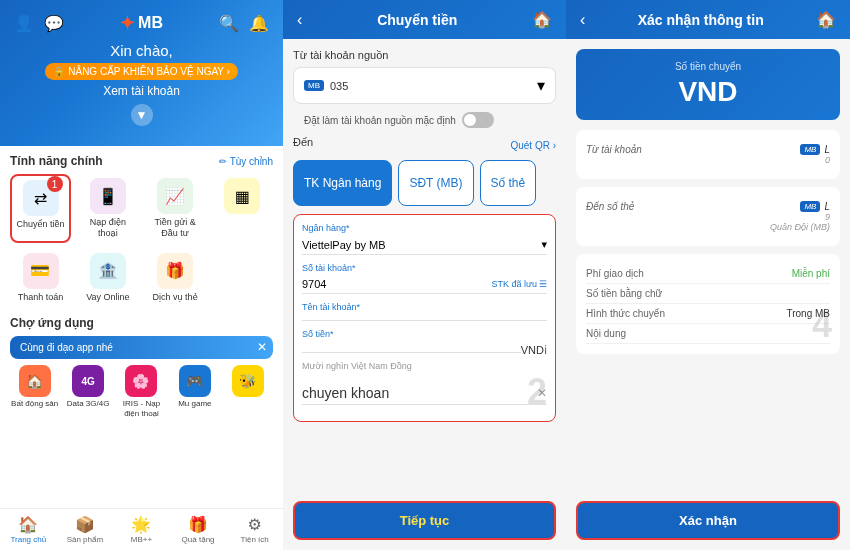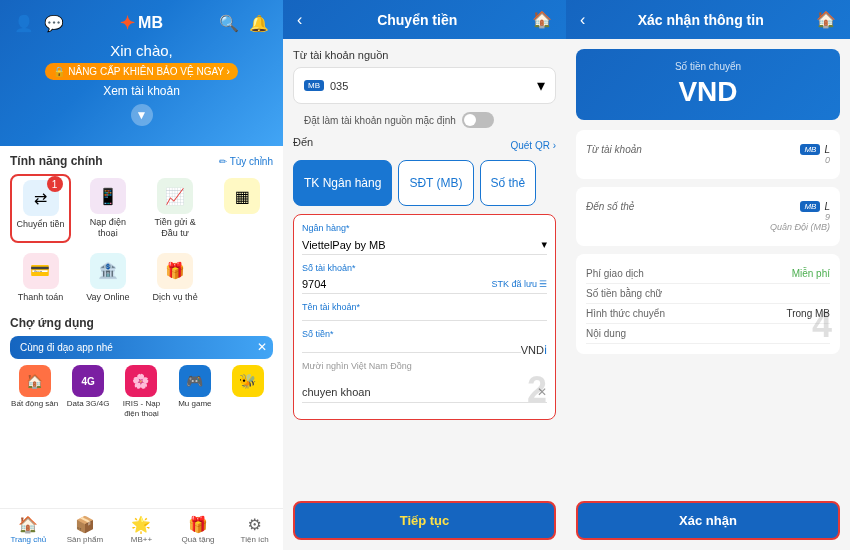--- a/index.html
+++ b/index.html
@@ -290,21 +290,21 @@
     }
     .amount-row {
       display: flex;
       align-items: center;
       justify-content: space-between;
     }
     .vnd-label { font-size: 11px; color: #333; }
     .info-icon { color: #1976d2; font-size: 12px; cursor: pointer; }
     .amount-words { font-size: 9px; color: #999; padding: 3px 0; }
     .content-row { display: flex; align-items: center; justify-content: space-between; }
-    .content-value { font-size: 11px; color: #333; flex: 1; }
+    .content-value { font-size: 14px; color: #333; flex: 1; }
     .clear-icon { color: #999; font-size: 12px; cursor: pointer; }
     .continue-btn {
       background: #1565c0;
       color: #fde047;
       border: none;
       border-radius: 8px;
       padding: 10px;
       font-size: 13px;
       width: calc(100% - 20px);
       margin: 0 10px 10px;

